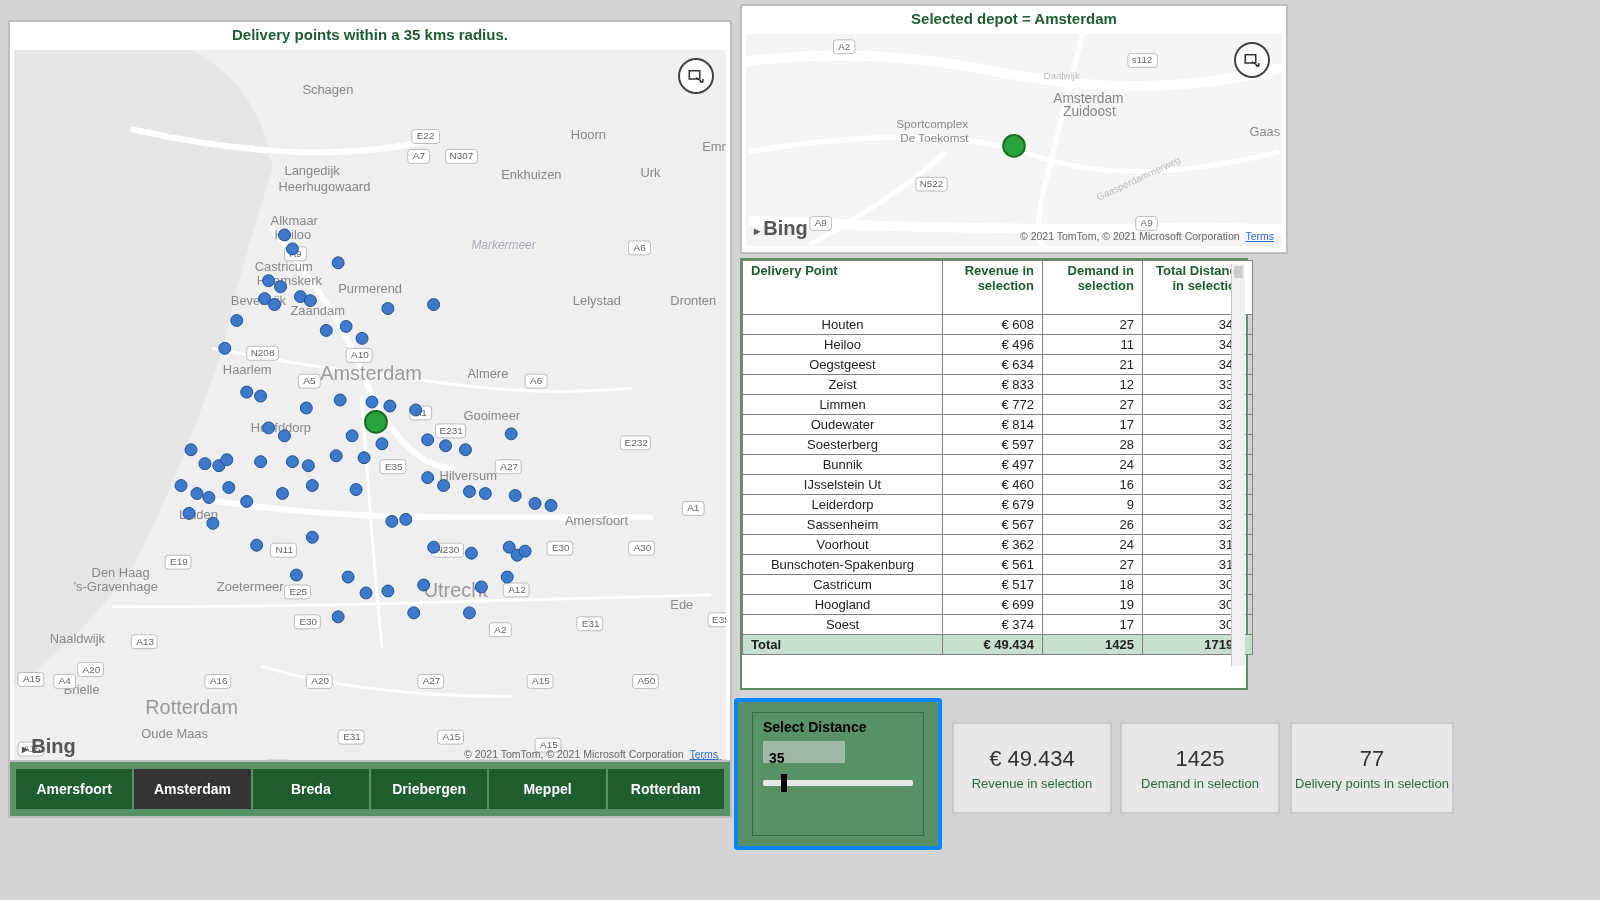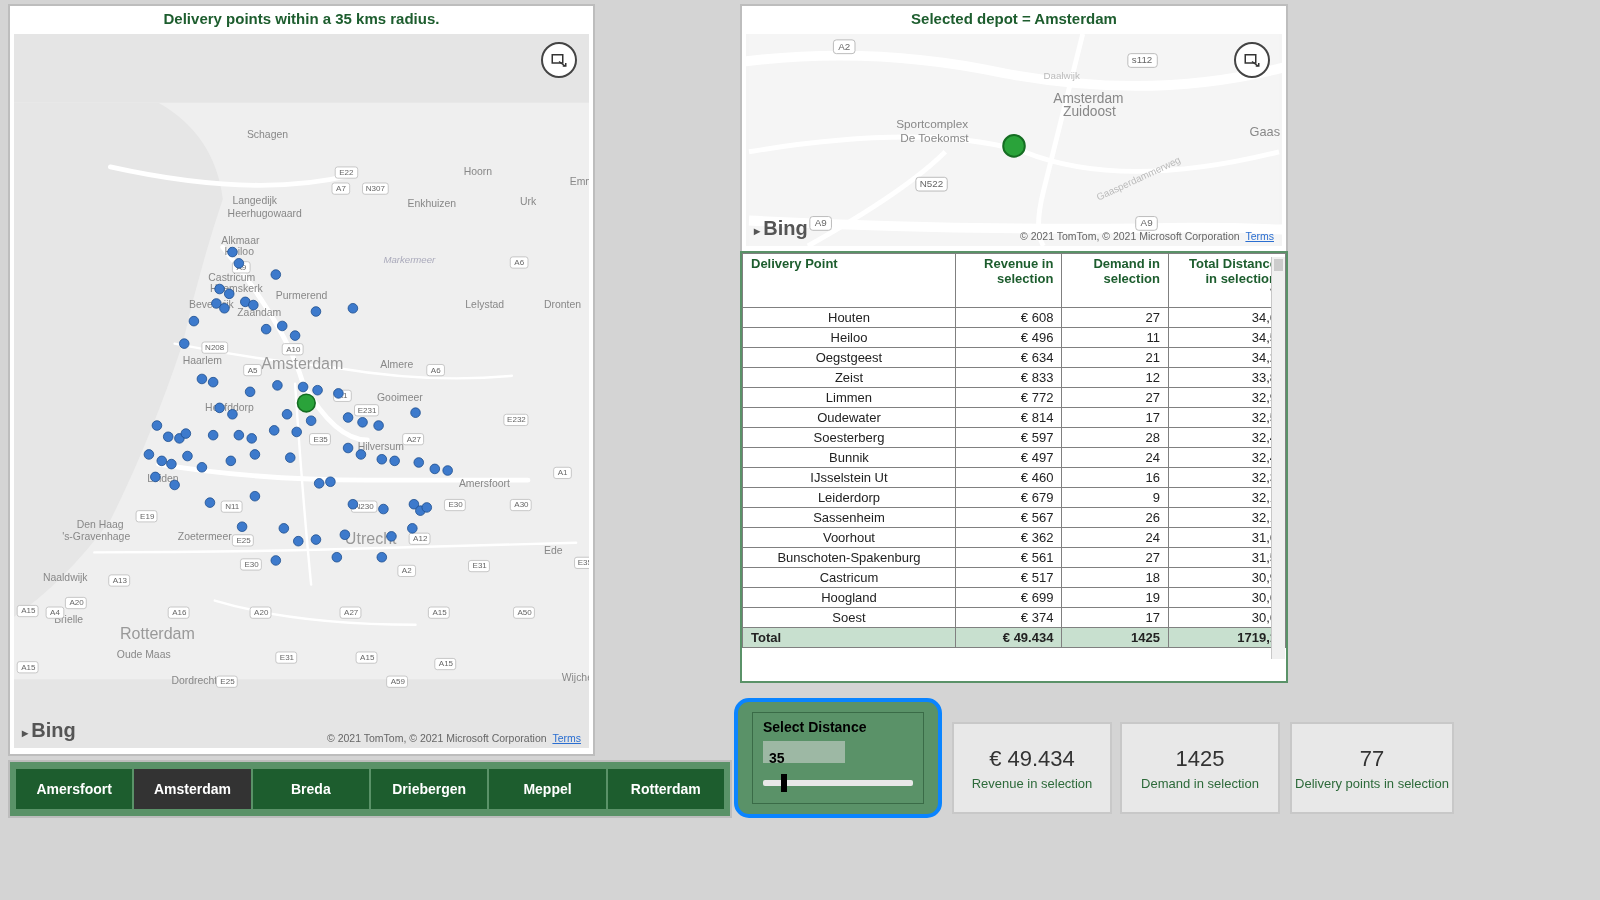--- a/index.html
+++ b/index.html
@@ -38,21 +38,21 @@
   }
   .panel-title {
     font-weight: 700;
     text-align: center;
     color: var(--green-dark);
     padding: 4px 0;
     font-size: 15px;
     background: transparent;
   }
   
-  .map-main { left: 8px; top: 4px; width: 587px; height: 752px; }
+  .map-main { left: 8px; top: 20px; width: 724px; height: 752px; }
   .map-main .map-canvas { position: absolute; left: 4px; top: 28px; right: 4px; bottom: 6px; background: #e5e5e5; overflow: hidden; }
   
   .map-detail { left: 740px; top: 4px; width: 548px; height: 250px; }
   .map-detail .map-canvas { position: absolute; left: 4px; top: 28px; right: 4px; bottom: 6px; background: #f4f4f4; overflow: hidden; }
   .map-canvas { position: relative; }
   .road { stroke: #fff; stroke-width: 6; fill: none; stroke-linecap: round; }
   .road.thin { stroke-width: 3; }
   .road-badge { font-size: 10px; fill: #666; }
   .road-badge-box { fill: #fff; stroke: #bbb; stroke-width: 1; rx: 3; }
   .city-label { fill: #888; font-size: 13px; font-family: "Segoe UI", Arial; }
@@ -65,41 +65,41 @@
     width: 36px; height: 36px; border-radius: 50%;
     border: 2px solid #444; background: #fff;
     display: flex; align-items: center; justify-content: center;
   }
   .expand-btn svg { width: 18px; height: 18px; }
   .bing-logo { position: absolute; left: 8px; bottom: 6px; font-size: 20px; color: #555; font-weight: 600; }
   .bing-logo::before { content: "▸ "; font-size: 12px; }
   .attr { position: absolute; right: 8px; bottom: 4px; font-size: 10.5px; color: #666; }
   .attr a { color: #2a6ed1; text-decoration: underline; }
   
-  .table-panel { position: absolute; left: 740px; top: 251px; width: 548px; height: 432px; border: 2px solid var(--green-mid); background: #fff; }
+  .table-panel { position: absolute; left: 740px; top: 258px; width: 508px; height: 432px; border: 2px solid var(--green-mid); background: #fff; }
   .tbl { width: 100%; border-collapse: collapse; table-layout: fixed; }
   .tbl th, .tbl td { border: 1px solid #808080; padding: 2px 8px; font-size: 13px; height: 20px; }
   .tbl thead th { color: var(--green-dark); font-weight: 700; text-align: right; vertical-align: top; height: 54px; background: #fff; font-size: 13px; }
   .tbl thead th:first-child { text-align: left; }
   .tbl tbody td { text-align: right; }
   .tbl tbody td:first-child { text-align: center; }
   .tbl tfoot td { background: var(--green-pale); font-weight: 700; text-align: right; }
   .tbl tfoot td:first-child { text-align: left; }
   .col-dp { width: 200px; }
   .col-rev { width: 100px; }
   .col-dem { width: 100px; }
   .col-dist { width: 110px; }
   .table-panel .scrollbar-fake { position: absolute; right: 1px; top: 4px; bottom: 22px; width: 14px; background: #f0f0f0; border-left: 1px solid #c8c8c8; }
   .table-panel .scrollbar-fake::before { content: ""; display: block; position: absolute; top: 2px; left: 2px; right: 2px; height: 12px; background: #ccc; }
   
   .depot-row { position: absolute; left: 8px; top: 760px; width: 724px; height: 58px; background: var(--green-mid); border: 2px solid #bdbdbd; display: flex; align-items: center; justify-content: center; gap: 2px; padding: 6px; }
   .depot-btn { flex: 1; height: 40px; background: var(--green-dark); color: #fff; font-weight: 700; font-size: 14px; display: flex; align-items: center; justify-content: center; cursor: pointer; }
   .depot-btn.active { background: #333; }
   
-  .slicer { position: absolute; left: 734px; top: 698px; width: 208px; height: 120px; border: 4px solid var(--blue-sel); border-radius: 15px; background: var(--green-mid); padding: 10px 14px; }
+  .slicer { position: absolute; left: 734px; top: 698px; width: 208px; height: 152px; border: 4px solid var(--blue-sel); border-radius: 3px; background: var(--green-mid); padding: 10px 14px; }
   .slicer-inner { border: 1px solid #3a6b47; height: 100%; padding: 6px 10px; background: var(--green-mid); }
   .slicer-title { font-weight: 700; color: #000; font-size: 14px; margin-bottom: 6px; }
   .slicer-val { width: 82px; height: 22px; background: #9db8a4; color: #000; font-weight: 700; padding: 9px 6px; font-size: 14px; display: inline-block; }
   .slicer-track { position: relative; height: 6px; background: #e8e8e8; margin-top: 14px; border-radius: 2px; }
   .slicer-thumb { position: absolute; left: 18px; top: -6px; width: 6px; height: 18px; background: #000; }
   
   .kpi { position: absolute; top: 722px; height: 92px; background: var(--grey-light); border: 2px solid #c8c8c8; display: flex; flex-direction: column; align-items: center; justify-content: center; gap: 4px; }
   .kpi-a { left: 952px; width: 160px; }
   .kpi-b { left: 1120px; width: 160px; }
   .kpi-c { left: 1290px; width: 164px; }

